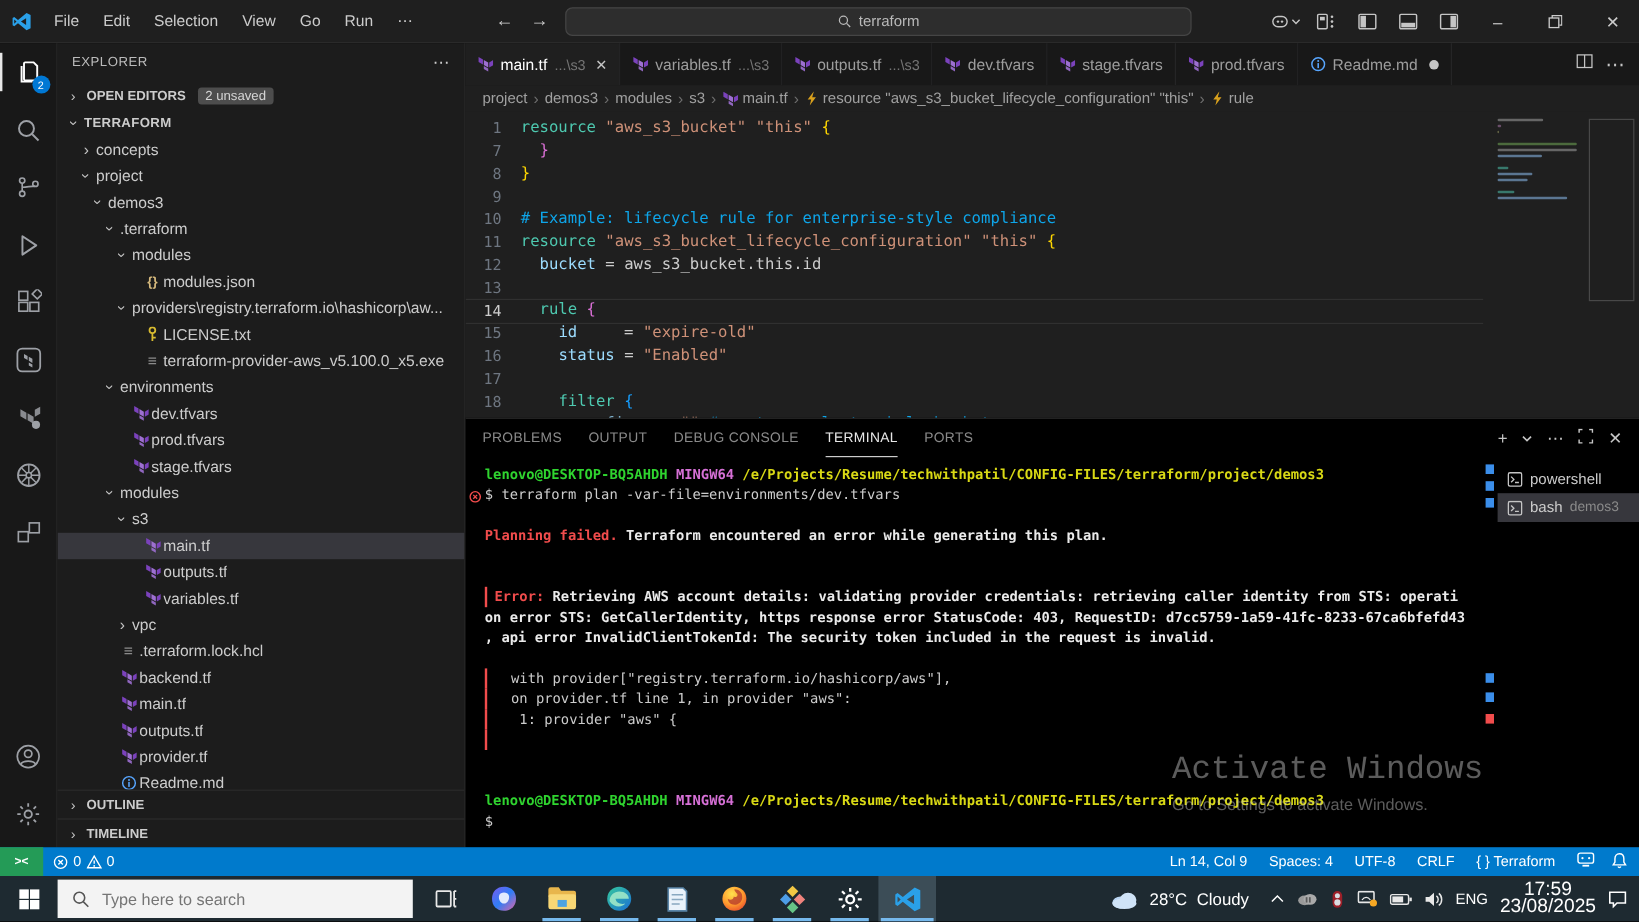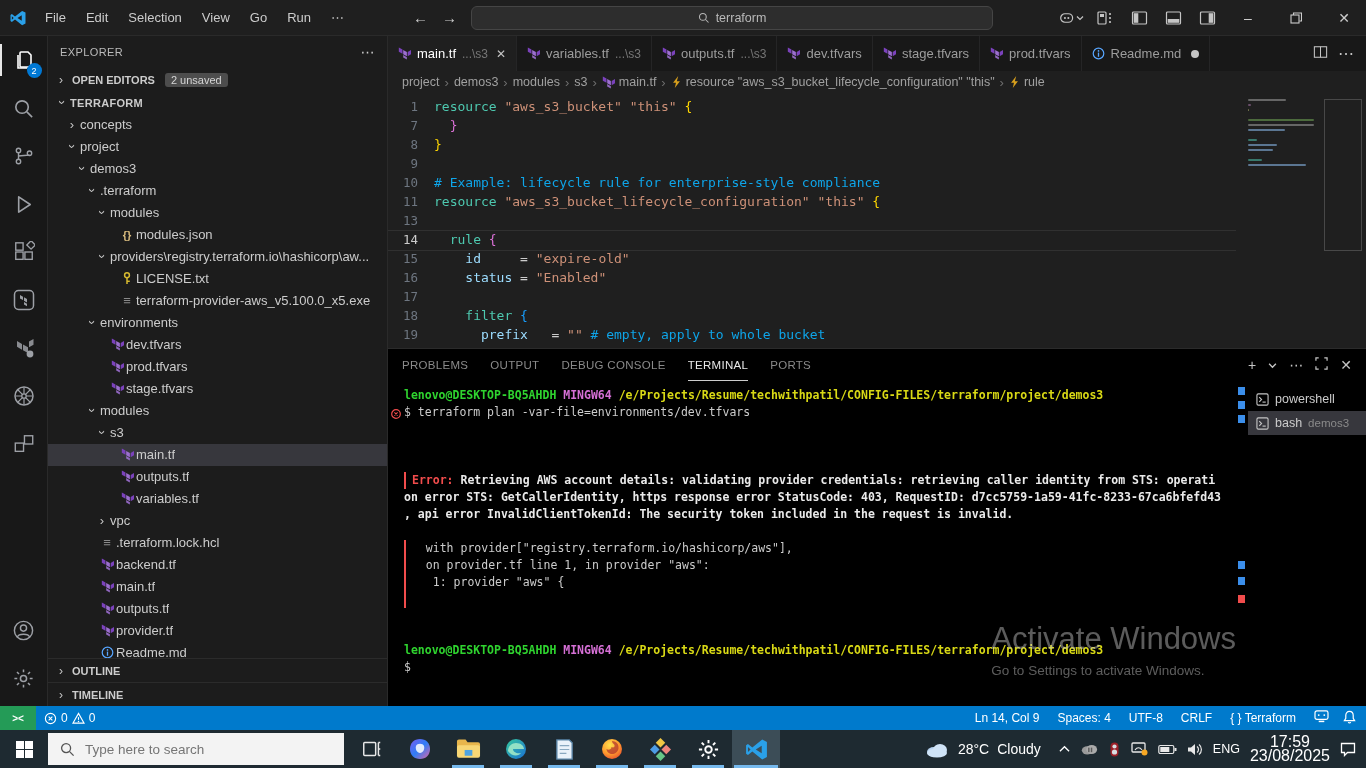--- a/index.html
+++ b/index.html
@@ -89,21 +89,21 @@
   .tl .bar { display:inline-block; width:8px; border-left:2px solid #f14c4c; height:17px; vertical-align:top; }
   .tg{color:#2fd42f;font-weight:bold} .tm{color:#d670d6;font-weight:bold} .ty{color:#d9d915;font-weight:bold}
   .tw{color:#cccccc} .twb{color:#eaeaea;font-weight:bold} .trb{color:#f14c4c;font-weight:bold}
   #term-ruler { flex:0 0 12px; position:relative; }
   .rmark { position:absolute; left:2px; width:7px; height:8px; }
   #term-side { flex:0 0 118px; padding-top:6px; font-size:12.5px; }
   .sess { height:24px; display:flex; align-items:center; gap:6px; padding:0 8px; color:#cccccc; }
   .sess.active { background:#37373d; }
   .sess .s-detail { color:#8a8a8a; font-size:11.5px; }
   #watermark { position:absolute; right:130px; bottom:28px; text-align:left; color:rgba(205,205,205,.45); pointer-events:none; }
-  #watermark .w1 { font-size:31px; }
+  #watermark .w1 { font-size:27px;font-family:Liberation Mono, monospace; }
   #watermark .w2 { font-size:13.5px; margin-top:6px; }
 
   
   #statusbar { height:24px; background:#007acc; flex:0 0 24px; display:flex; align-items:center; font-size:12px; color:#ffffff; }
   #remote-btn { width:36px; height:24px; background:#249b57; display:flex; align-items:center; justify-content:center; font-weight:bold; font-size:10px; }
   #problems-status { display:flex; align-items:center; gap:4px; padding:0 8px; }
   #status-right { margin-left:auto; display:flex; align-items:center; gap:18px; padding-right:10px; }
   #status-right .sr-item { white-space:nowrap; }
 
   
@@ -631,20 +631,21 @@
         </div>
 
       <div id="code-area">
         <div id="code-lines">
             <div class="cl"><span class="ln">1</span><span class="code-text"><span class="kw">resource</span><span class="pl"> </span><span class="str">"aws_s3_bucket"</span><span class="pl"> </span><span class="str">"this"</span><span class="pl"> </span><span class="b1">{</span></span></div>
             <div class="cl"><span class="ln">7</span><span class="code-text"><span class="pl">  </span><span class="b2">}</span></span></div>
             <div class="cl"><span class="ln">8</span><span class="code-text"><span class="b1">}</span></span></div>
             <div class="cl"><span class="ln">9</span><span class="code-text"></span></div>
             <div class="cl"><span class="ln">10</span><span class="code-text"><span class="cm"># Example: lifecycle rule for enterprise-style compliance</span></span></div>
             <div class="cl"><span class="ln">11</span><span class="code-text"><span class="kw">resource</span><span class="pl"> </span><span class="str">"aws_s3_bucket_lifecycle_configuration"</span><span class="pl"> </span><span class="str">"this"</span><span class="pl"> </span><span class="b1">{</span></span></div>
+            <div class="cl"><span class="ln">12</span><span class="code-text"><span class="pl">  </span><span class="pr">bucket</span><span class="pl"> = aws_s3_bucket.this.id</span></span></div>
             <div class="cl"><span class="ln">13</span><span class="code-text"></span></div>
             <div class="cl current"><span class="ln">14</span><span class="code-text"><span class="pl">  </span><span class="kw">rule</span><span class="pl"> </span><span class="b2">{</span></span></div>
             <div class="cl"><span class="ln">15</span><span class="code-text"><span class="pl">    </span><span class="pr">id</span><span class="pl">     = </span><span class="str">"expire-old"</span></span></div>
             <div class="cl"><span class="ln">16</span><span class="code-text"><span class="pl">    </span><span class="pr">status</span><span class="pl"> = </span><span class="str">"Enabled"</span></span></div>
             <div class="cl"><span class="ln">17</span><span class="code-text"></span></div>
             <div class="cl"><span class="ln">18</span><span class="code-text"><span class="pl">    </span><span class="kw">filter</span><span class="pl"> </span><span class="b3">{</span></span></div>
             <div class="cl"><span class="ln">19</span><span class="code-text"><span class="pl">      </span><span class="pr">prefix</span><span class="pl">   = </span><span class="str">""</span><span class="cm"> # empty, apply to whole bucket</span></span></div>
           </div>
         <div id="minimap">
           <div id="minimap-bars">
@@ -689,20 +690,21 @@
           </div>
         </div>
         <div id="panel-body">
           <div id="terminal">
               <div class="tl"><span class="tg">lenovo@DESKTOP-BQ5AHDH </span><span class="tm">MINGW64 </span><span class="ty">/e/Projects/Resume/techwithpatil/CONFIG-FILES/terraform/project/demos3</span></div>
               <div class="tl"><span class="gut"><svg width="10" height="10" viewBox="0 0 10 10">
                     <circle cx="5" cy="5" r="4.3" fill="none" stroke="#f14c4c" stroke-width="1.2"></circle>
                     <path d="M3.4 3.4l3.2 3.2M6.6 3.4 3.4 6.6" stroke="#f14c4c" stroke-width="1.1"></path>
                   </svg></span><span class="tw">$ terraform plan -var-file=environments/dev.tfvars</span></div>
               <div class="tl">&nbsp;</div>
+              <div class="tl"><span class="trb">Planning failed. </span><span class="twb">Terraform encountered an error while generating this plan.</span></div>
               <div class="tl">&nbsp;</div>
               <div class="tl">&nbsp;</div>
               <div class="tl"><span class="bar"></span><span class="trb">Error: </span><span class="twb">Retrieving AWS account details: validating provider credentials: retrieving caller identity from STS: operati</span></div>
               <div class="tl"><span class="twb">on error STS: GetCallerIdentity, https response error StatusCode: 403, RequestID: d7cc5759-1a59-41fc-8233-67ca6bfefd43</span></div>
               <div class="tl"><span class="twb">, api error InvalidClientTokenId: The security token included in the request is invalid.</span></div>
               <div class="tl">&nbsp;</div>
               <div class="tl"><span class="bar"></span><span class="tw">  with provider["registry.terraform.io/hashicorp/aws"],</span></div>
               <div class="tl"><span class="bar"></span><span class="tw">  on provider.tf line 1, in provider "aws":</span></div>
               <div class="tl"><span class="bar"></span><span class="tw">   1: provider "aws" {</span></div>
               <div class="tl"><span class="bar"></span></div>

